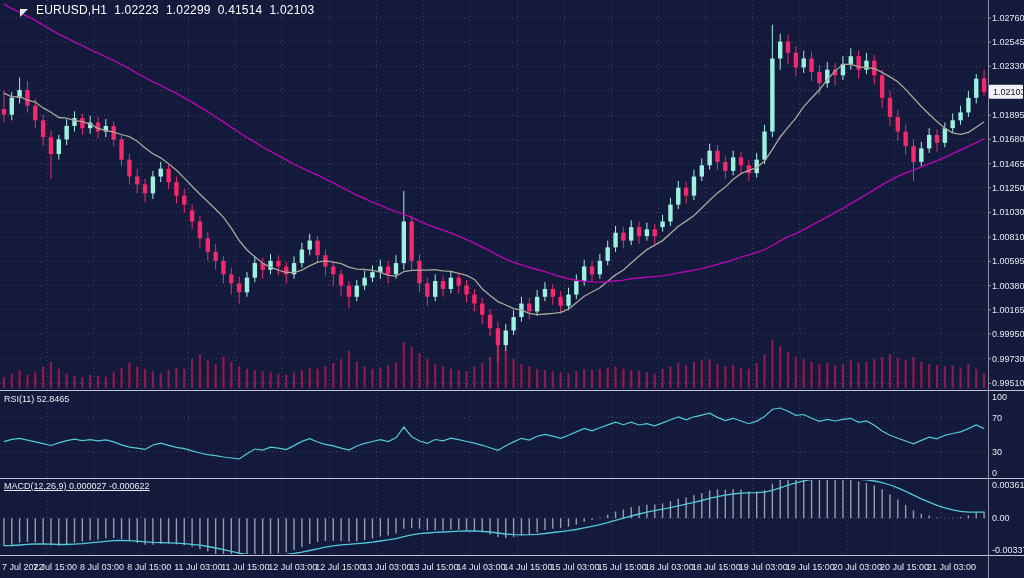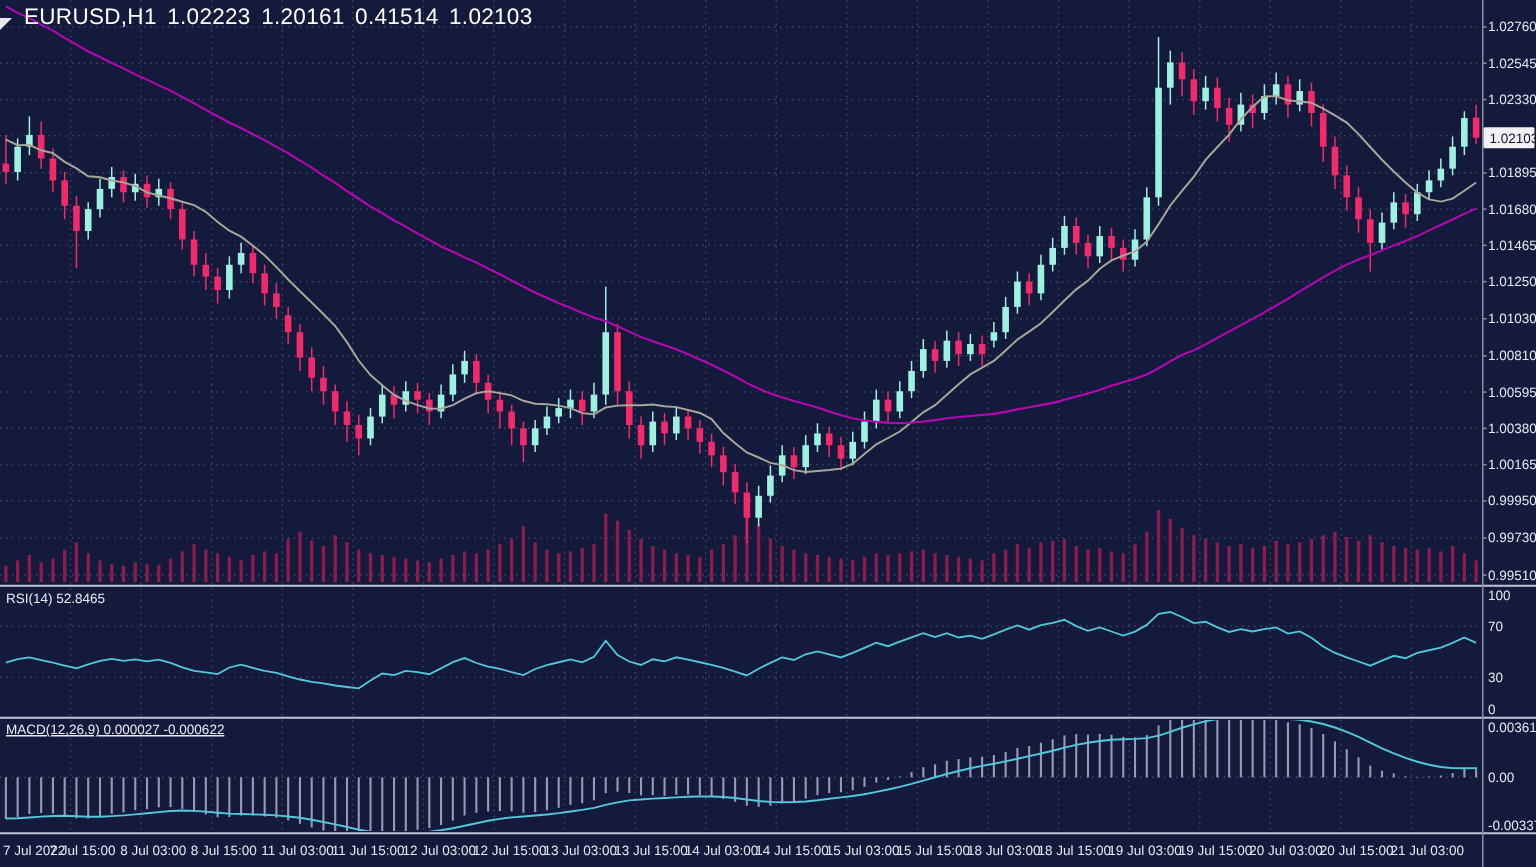--- a/index.html
+++ b/index.html
@@ -1,19 +1,19 @@
 <!DOCTYPE html>
 <html><head>
 <meta charset="utf-8">
 <style>
   html,body{margin:0;padding:0;background:#0c102a;}
   .chart-app{position:relative;width:1024px;height:578px;background:#141a3c;overflow:hidden;
     font-family:"Liberation Sans", sans-serif;}
-  .quote-header{position:absolute;left:0;top:3px;display:flex;align-items:flex-end;gap:7px;
-    color:#ffffff;font-size:15px;letter-spacing:.2px;z-index:5;}
+  .quote-header{position:absolute;left:20px;top:3px;display:flex;align-items:flex-end;gap:7px;
+    color:#ffffff;font-size:12px;letter-spacing:.2px;z-index:5;}
   .sym-icon{width:0;height:0;border-left:4px solid #e8e8ee;border-top:4px solid #e8e8ee;
     border-right:4px solid transparent;border-bottom:4px solid transparent;display:inline-block;margin-right:1px;}
   .panel-label{position:absolute;left:4px;color:#e9eaf2;font-size:9px;z-index:5;}
   .panel-label.rsi{top:394px;}
   .panel-label.macd{top:481px;text-decoration:underline;}
   svg{position:absolute;left:0;top:0;}
 </style>
 </head>
 <body>
 
@@ -661,20 +661,20 @@
         <text x="832.8571428571428" y="570" fill="#e6e8f0" font-size="9" font-family="Liberation Sans, sans-serif">20 Jul 03:00</text>
         <text x="879.9047619047618" y="570" fill="#e6e8f0" font-size="9" font-family="Liberation Sans, sans-serif">20 Jul 15:00</text>
         <text x="926.9523809523808" y="570" fill="#e6e8f0" font-size="9" font-family="Liberation Sans, sans-serif">21 Jul 03:00</text>
       </g>
     </svg>
 
   <div class="quote-header">
     <span class="sym-icon"></span>
     <span>EURUSD,H1</span>
     <span>1.02223</span>
-    <span>1.20161</span>
+    <span>1.02299</span>
     <span>0.41514</span>
     <span>1.02103</span>
   </div>
 
-  <div class="panel-label rsi">RSI(14) 52.8465</div>
+  <div class="panel-label rsi">RSI(11) 52.8465</div>
   <div class="panel-label macd">MACD(12,26,9) 0.000027 -0.000622</div>
 </div>
 
 </body></html>

